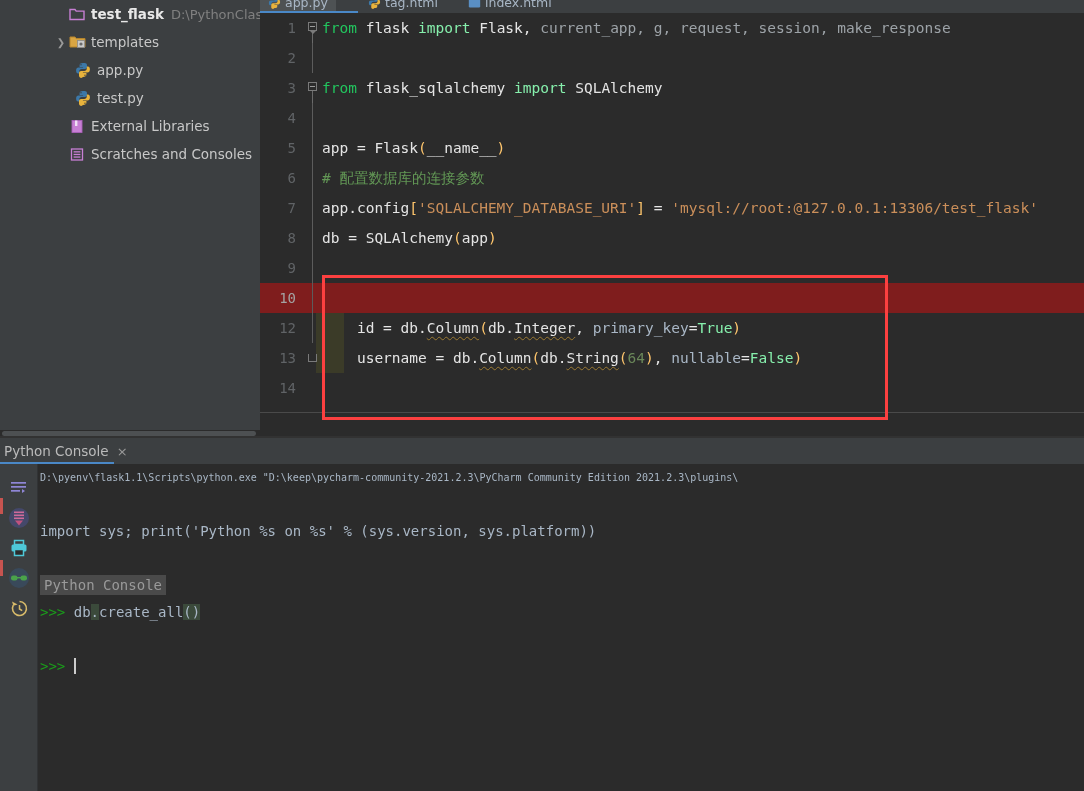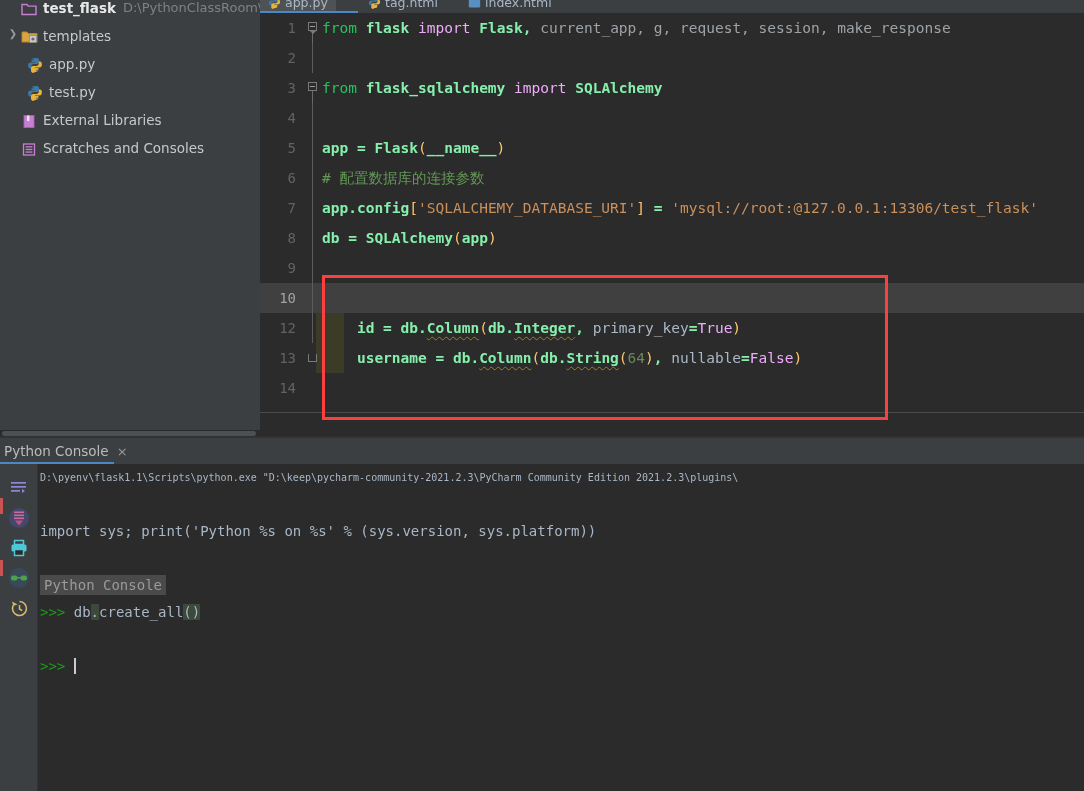--- a/index.html
+++ b/index.html
@@ -16,26 +16,27 @@
   }
 
   
   #project-panel {
     position: absolute; left: 0; top: 0;
     width: 260px; height: 432px;
     background: #3c3f41;
     overflow: hidden;
   }
   .tree-row {
-    display: flex; align-items: flex-start;
+    display: flex; align-items: center;
     height: 28px;
     padding-left: 6px;
     color: #bbbbbb;
     font-size: 13.5px;
     white-space: nowrap;
+    margin-left: 48px;
   }
   .tree-row .arrow {
     width: 14px; text-align: center;
     color: #9a9a9a; font-size: 10px; flex: none;
   }
   .tree-row .arrow.none { visibility: hidden; }
   .tree-ico { width: 18px; height: 18px; flex: none; margin-right: 5px;
               display: flex; align-items: center; justify-content: center; }
   .tree-label { font-size: 13.5px; color: #c8c8c8; }
   .tree-label.bold { font-weight: bold; color: #e8e8e8; }
@@ -71,21 +72,21 @@
     background: #2b2b2b;
     font-family: "DejaVu Sans Mono", "Liberation Mono", monospace;
     font-size: 14.5px;
   }
   .cline {
     position: relative;
     height: 30px; line-height: 30px;
     white-space: pre;
     display: flex;
   }
-  .cline.current { background: #404040; }
+  .cline.current { background: #7f1d1d; }
   .lnum {
     width: 46px; flex: none;
     text-align: right; padding-right: 10px;
     color: #606366; font-size: 14px;
     box-sizing: border-box;
   }
   .cline.current .lnum { color: #a4a3a3; }
   .gutter-fold {
     width: 16px; flex: none; position: relative;
     color: #888; font-size: 10px;
@@ -116,26 +117,26 @@
     position: absolute; left: 6px; top: 0; width: 1px; height: 30px;
     background: #5c5c5c;
   }
   .fold-end {
     position: absolute; left: 2px; top: 11px; width: 9px; height: 8px;
     border: 1px solid #7a7a7a; border-top: none; box-sizing: border-box;
   }
 
   
   .kw      { color: #22c55e; }
-  .kw2     { color: #f0abfc; }
+  .kw2     { color: #86efac; }
   .str     { color: #cb8f5a; }
   .num     { color: #6a8759; }
   .cmt     { color: #629755; }
   .cls     { color: #4ec9b0; }
-  .def     { color: #86efac; font-weight: bold; }
+  .def     { color: #e5e5e5; }
   .dim     { color: #9da3a8; }
   .param   { color: #a9b7c6; }
   .brk     { color: #ffc66d; }
   .squig {
     text-decoration: underline wavy #9c7a32;
     text-underline-offset: 3px;
     text-decoration-thickness: 1px;
   }
   .indent-guide-hl {
     position: absolute; left: 0px; top: 0;

